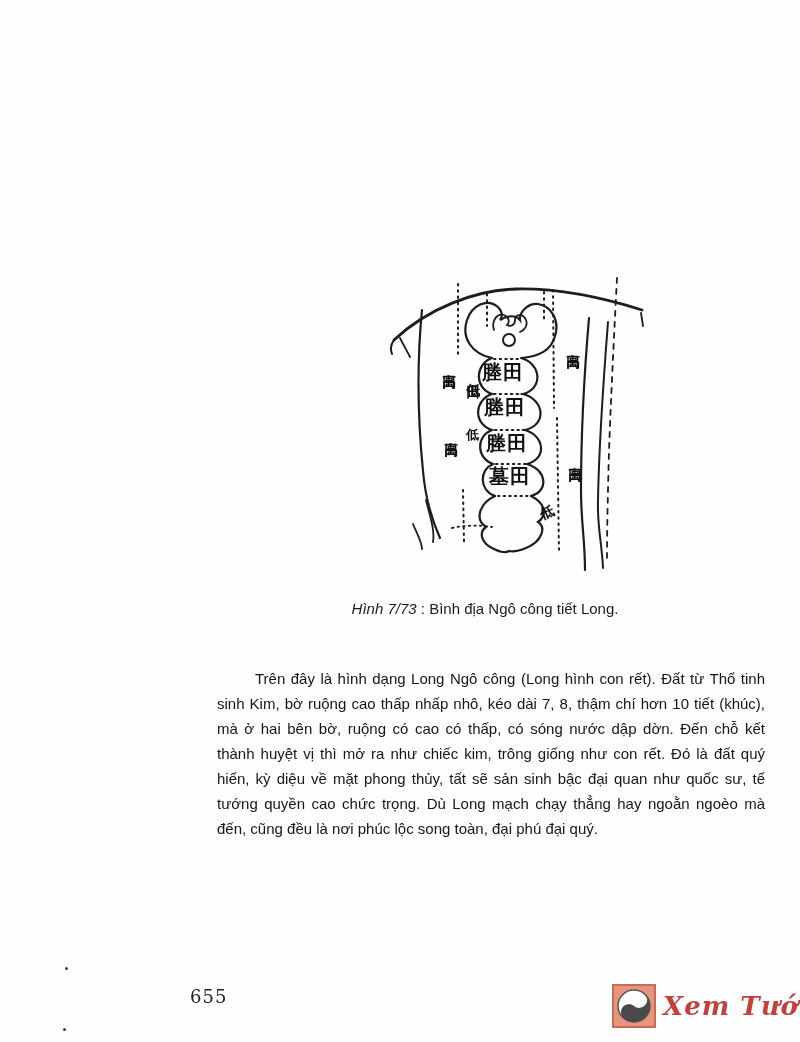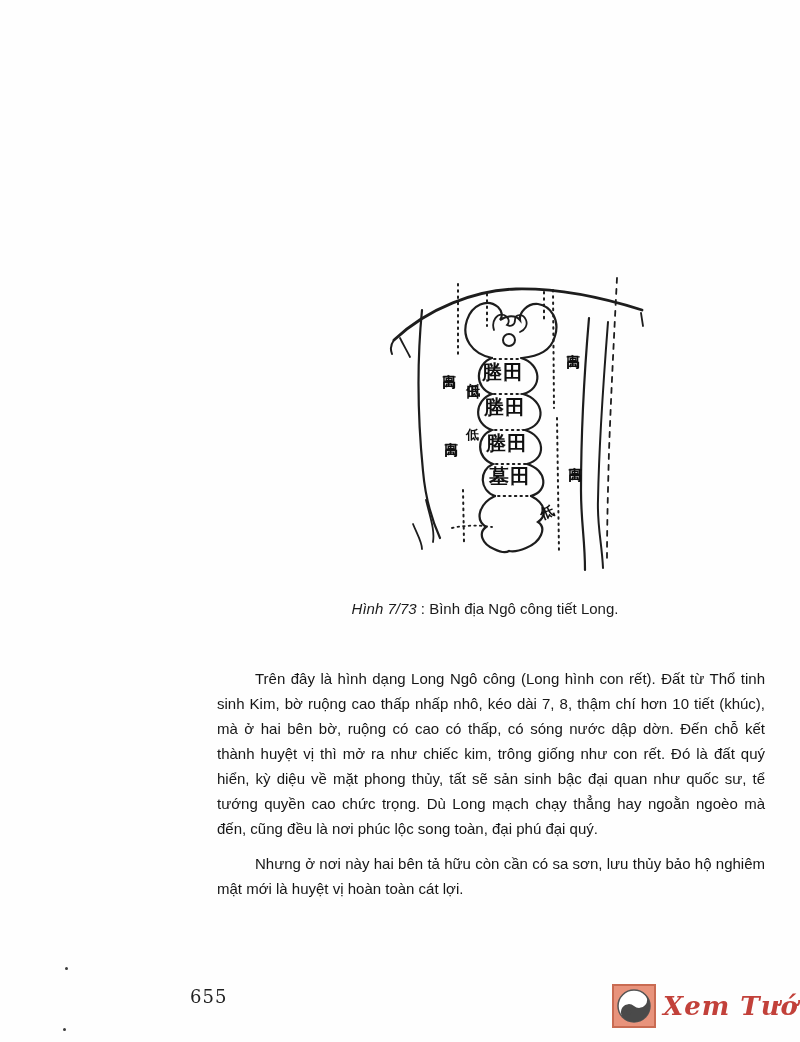--- a/index.html
+++ b/index.html
@@ -121,21 +121,20 @@
     <div class="fig-label v" style="left:178px; top:66px;">高田</div>
     <div class="fig-label v" style="left:180px; top:179px;">高田</div>
   </div>
 
   <div class="caption">
     <span class="cap-label">Hình 7/73</span><span> : </span><span>Bình địa Ngô công tiết Long.</span>
   </div>
 
   <div class="body-text">
     <p>Trên đây là hình dạng Long Ngô công (Long hình con rết). Đất từ Thổ tinh sinh Kim, bờ ruộng cao thấp nhấp nhô, kéo dài 7, 8, thậm chí hơn 10 tiết (khúc), mà ở hai bên bờ, ruộng có cao có thấp, có sóng nước dập dờn. Đến chỗ kết thành huyệt vị thì mở ra như chiếc kim, trông giống như con rết. Đó là đất quý hiển, kỳ diệu về mặt phong thủy, tất sẽ sản sinh bậc đại quan như quốc sư, tể tướng quyền cao chức trọng. Dù Long mạch chạy thẳng hay ngoằn ngoèo mà đến, cũng đều là nơi phúc lộc song toàn, đại phú đại quý.</p>
-    <p>Nhưng ở nơi này hai bên tả hữu còn cần có sa sơn, lưu thủy bảo hộ nghiêm mật mới là huyệt vị hoàn toàn cát lợi.</p>
   </div>
 
   <div class="page-number">655</div>
 
   <div class="watermark">
     <svg width="44" height="44" viewBox="0 0 44 44" xmlns="http://www.w3.org/2000/svg">
       <rect x="1" y="1" width="42" height="42" fill="#e8937c" stroke="#c96b52" stroke-width="2"></rect>
       <circle cx="22" cy="22" r="16" fill="#ffffff" stroke="#555555" stroke-width="1.5"></circle>
       <g transform="rotate(40 22 22)">
         <path d="M 22,6 A 16,16 0 0 1 22,38 A 8,8 0 0 1 22,22 A 8,8 0 0 0 22,6 Z" fill="#4a4a4a"></path>

